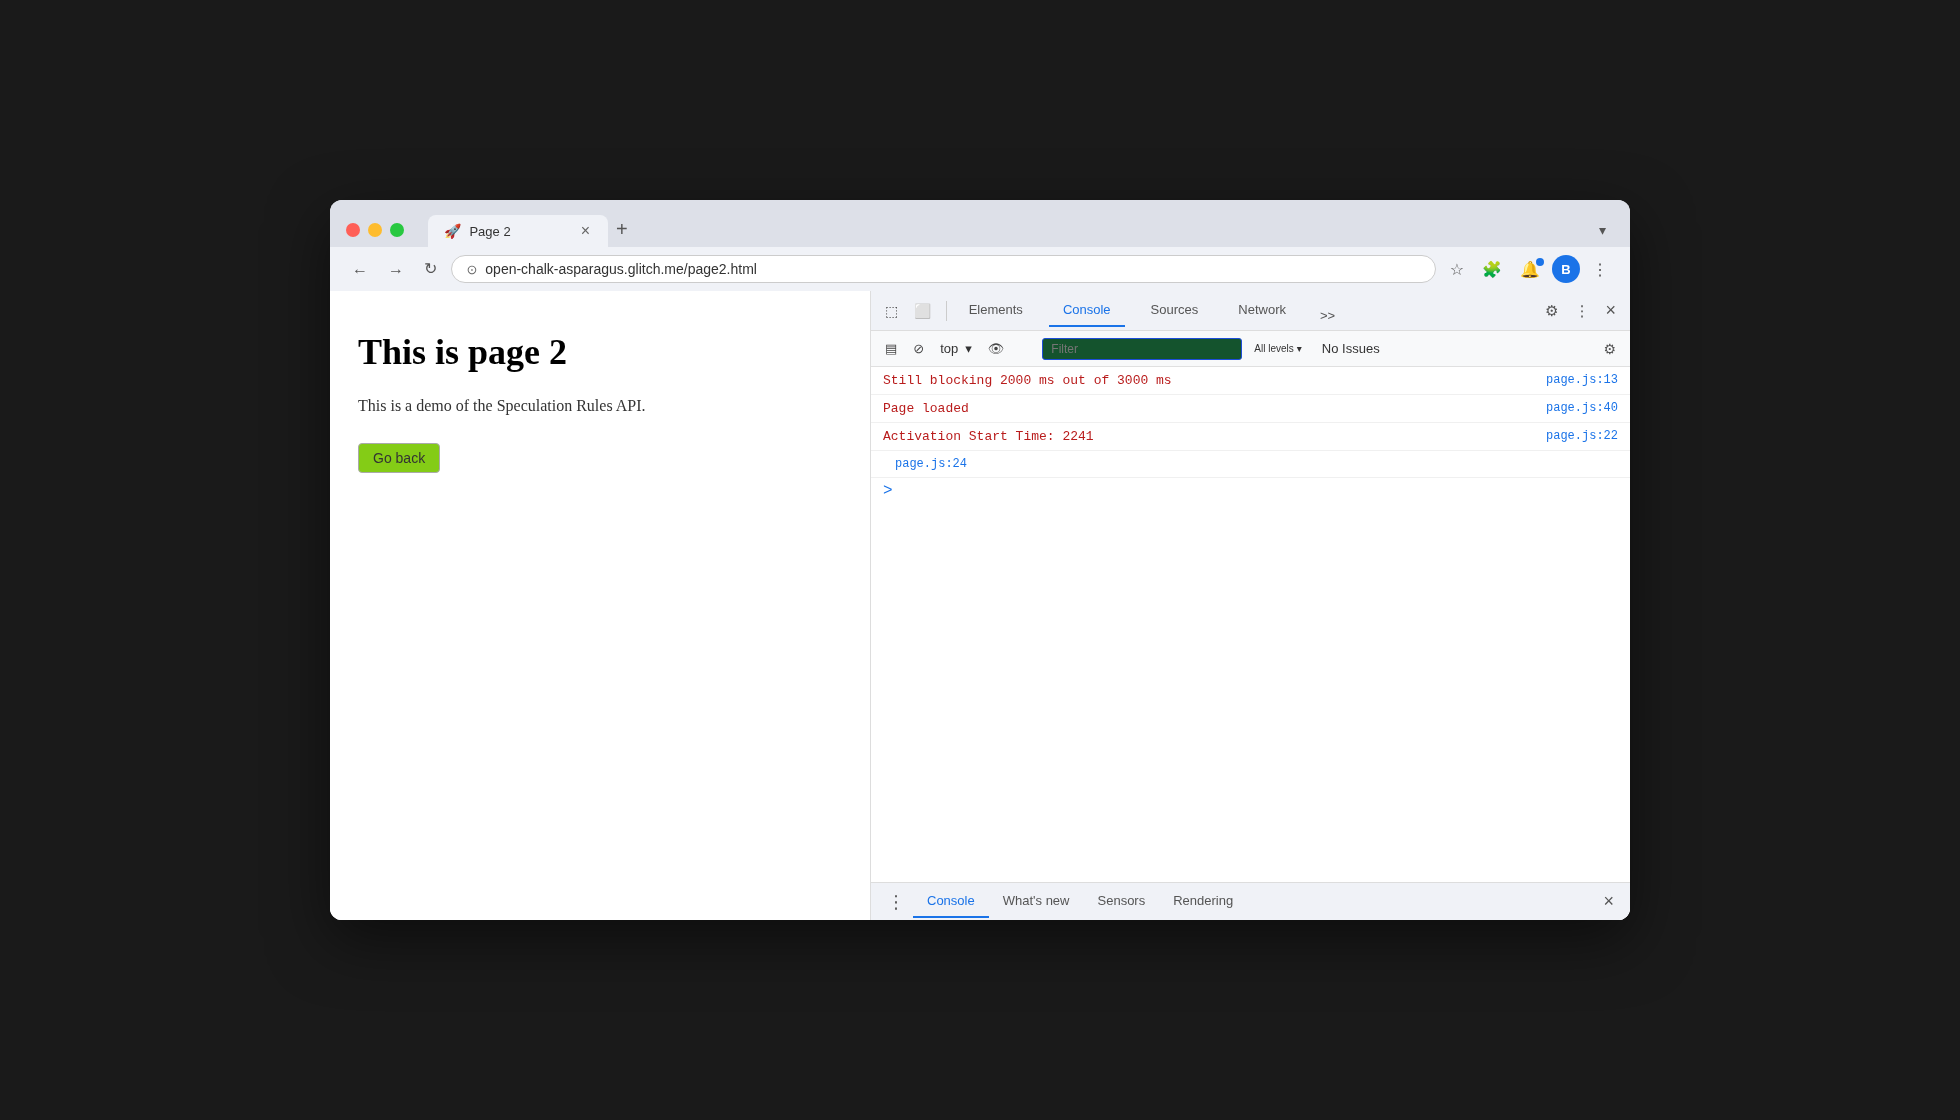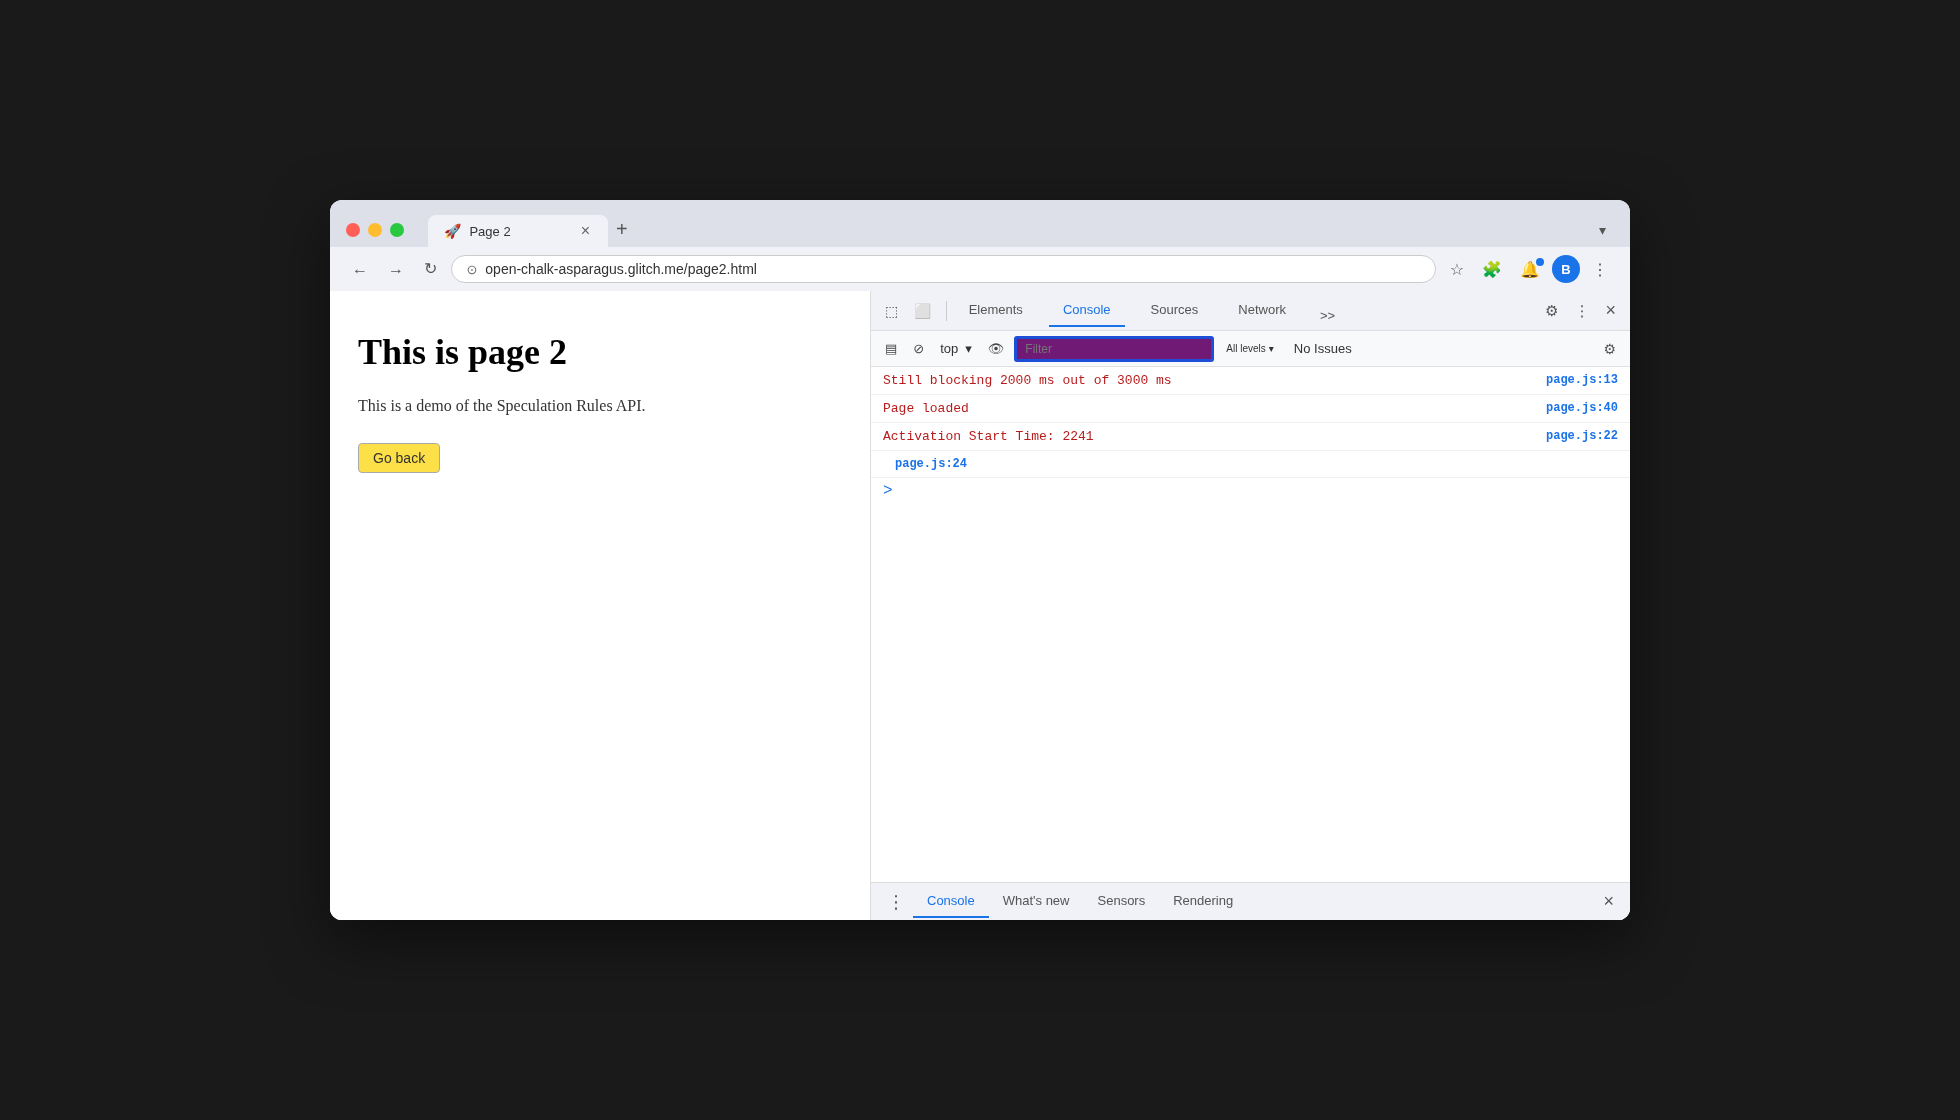--- a/index.html
+++ b/index.html
@@ -188,21 +188,21 @@
       font-family: serif;
       margin-bottom: 24px;
     }
     .page-description {
       font-size: 16px;
       color: #333;
       margin-bottom: 28px;
       font-family: serif;
     }
     .go-back-btn {
-      background: #fde047;
+      background: #84cc16;
       border: 1px solid #aaa;
       border-radius: 4px;
       padding: 6px 14px;
       font-size: 14px;
       cursor: pointer;
       color: #333;
     }
     
     .devtools-panel {
       width: 760px;
@@ -310,28 +310,29 @@
       border: none;
       cursor: pointer;
       font-size: 13px;
       color: #333;
       padding: 3px 6px;
       border-radius: 3px;
       text-align: right;
     }
     .filter-input {
       flex: 1;
-      border: 3px solid #1d4ed8;
+      border: 1px solid #1d4ed8;
       border-radius: 3px;
       padding: 3px 8px;
       font-size: 12px;
       color: #999;
-      background: #701a75;
+      background: #14532d;
       outline: none;
       max-width: 200px;
+      margin-left: 28px;
     }
     .ct-levels-btn {
       display: flex;
       align-items: center;
       gap: 3px;
       background: none;
       border: none;
       cursor: pointer;
       font-size: 10px;
       color: #333;
@@ -370,21 +371,20 @@
     .console-entry-text {
       color: #b91c1c;
       flex: 1;
     }
     .console-entry-link {
       color: #1a73e8;
       text-decoration: none;
       font-size: 12px;
       white-space: nowrap;
       margin-left: 12px;
-      font-weight: bold;
     }
     .console-chevron {
       color: #1a73e8;
       font-size: 16px;
       padding: 4px 12px;
       cursor: pointer;
     }
     
     .devtools-bottombar {
       background: #f0f2f7;

